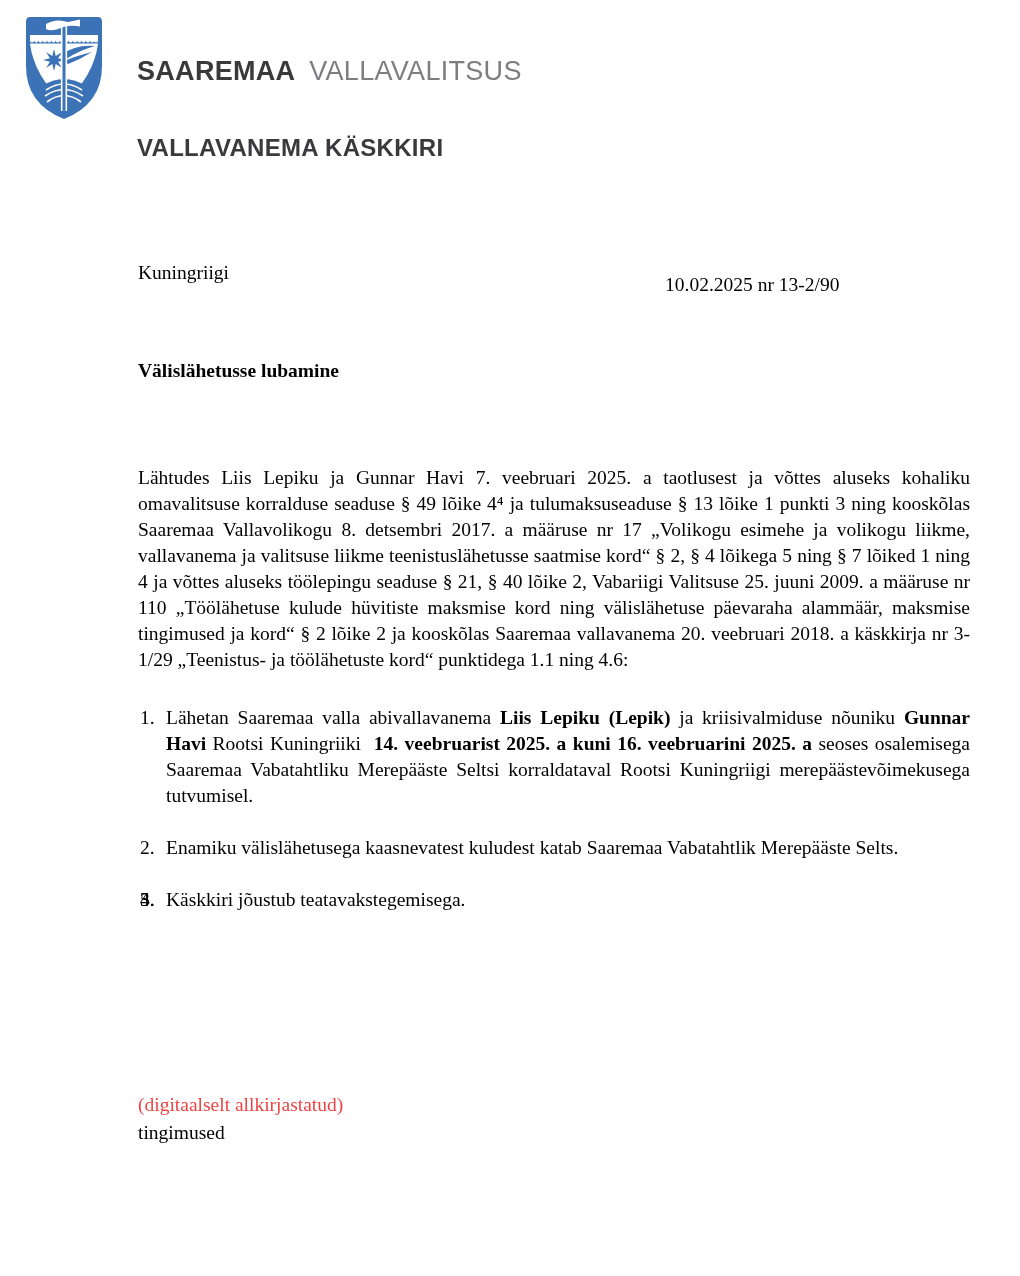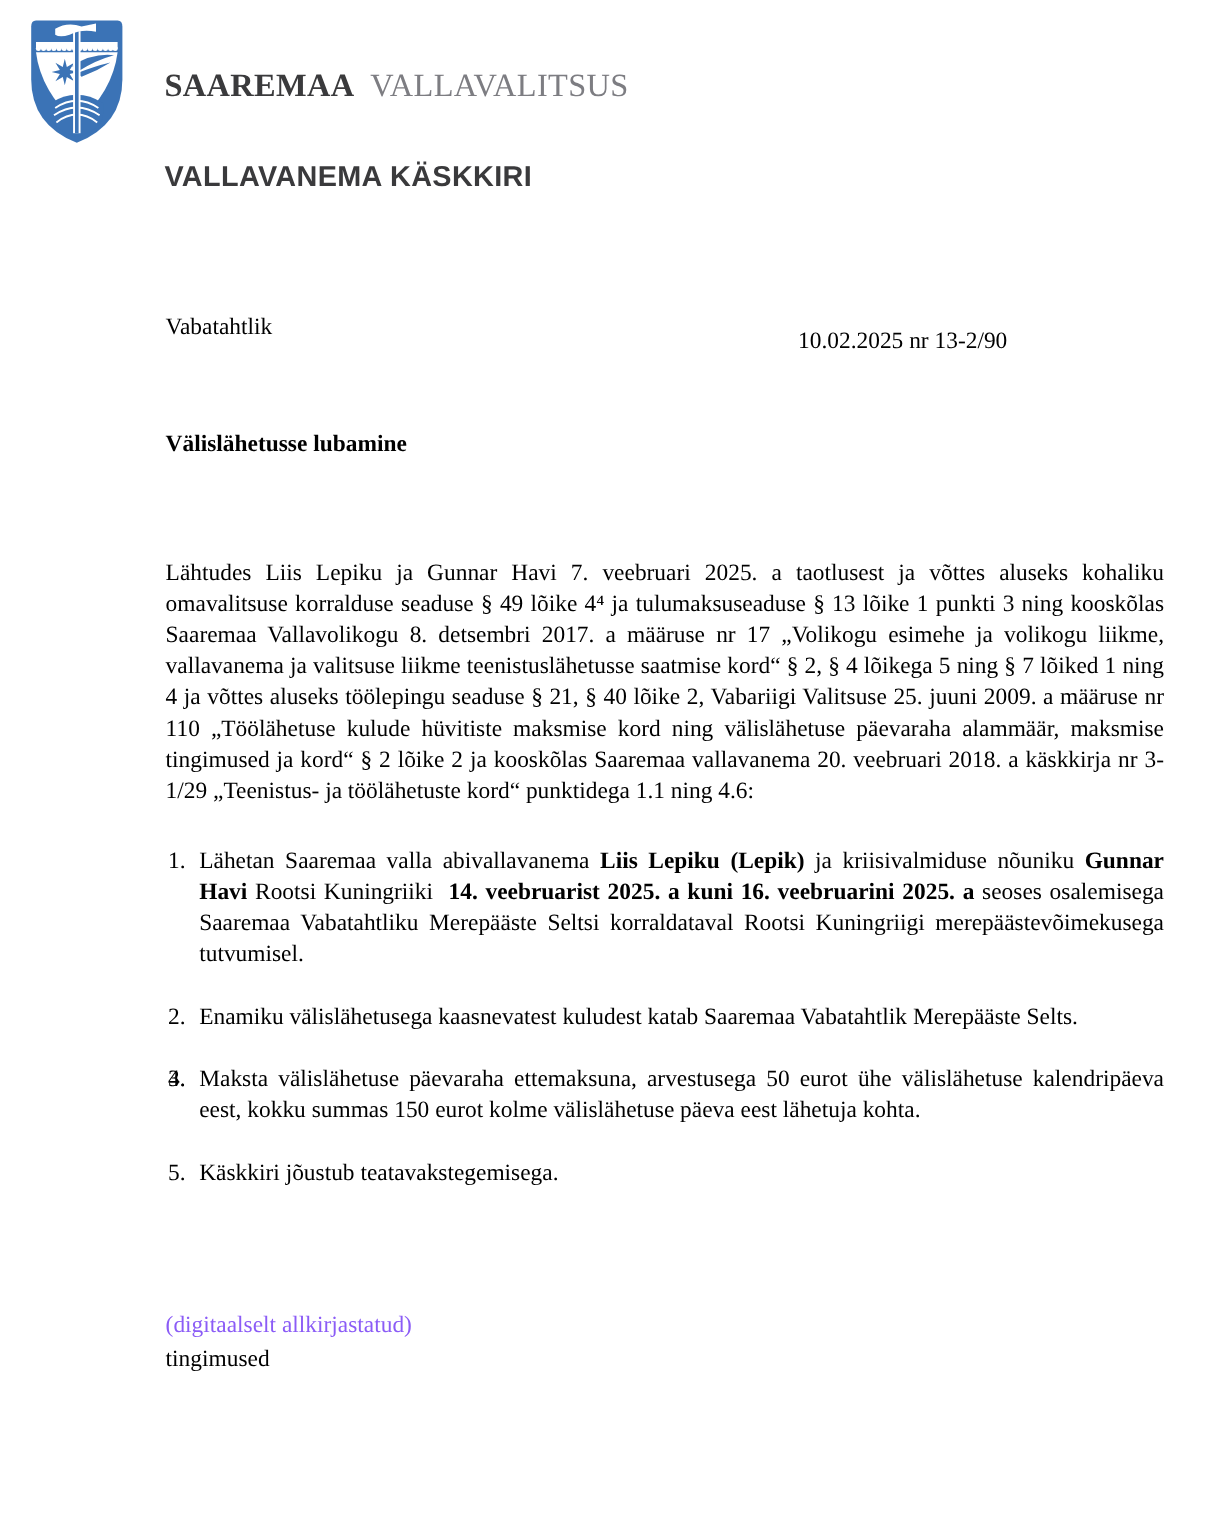--- a/index.html
+++ b/index.html
@@ -18,21 +18,21 @@
     position: absolute;
     left: 22px;
     top: 14px;
     width: 84px;
     height: 108px;
   }
   .org-name {
     position: absolute;
     left: 137px;
     top: 56px;
-    font-family: Liberation Serif, serif;
+    font-family: Liberation Sans, sans-serif;
     font-size: 27px;
     letter-spacing: 0.3px;
     white-space: nowrap;
     text-align: center;
   }
   .org-name .primary { font-weight: 700; color: #3a3a3c; }
   .org-name .secondary { font-weight: 400; color: #7d7d82; margin-left: 6px; }
   .doc-type {
     position: absolute;
     left: 137px;
@@ -105,21 +105,21 @@
   .b { font-weight: 700; }
 
   
   .signature {
     position: absolute;
     left: 138px;
     top: 1091px;
     font-size: 19.5px;
     line-height: 28px;
   }
-  .signature .digital-note { color: #8b5cf6; }
+  .signature .digital-note { color: #ef4444; }
 </style>
 </head>
 <body>
 
 <div class="page">
 
   <svg class="logo" viewBox="0 0 84 108" xmlns="http://www.w3.org/2000/svg" aria-hidden="true">
 
     <path d="M8,3 L76,3 Q80,3 80,8 L80,52 Q80,90 42,105 Q4,90 4,52 L4,8 Q4,3 8,3 Z" fill="#3b73b6"></path>
 
@@ -162,21 +162,21 @@
   </svg>
 
   <div class="org-name">
     <span class="primary">SAAREMAA</span>
     <span class="secondary">VALLAVALITSUS</span>
   </div>
 
   <div class="doc-type">VALLAVANEMA KÄSKKIRI</div>
 
   <div class="meta-row">
-    <span class="place">Vabatahtlik</span>
+    <span class="place">Kuningriigi</span>
     <span class="date-number">10.02.2025 nr 13-2/90</span>
   </div>
 
   <div class="subject">Välislähetusse lubamine</div>
 
   <div class="preamble">Lähtudes Liis Lepiku ja Gunnar Havi 7. veebruari 2025. a taotlusest ja võttes aluseks kohaliku omavalitsuse korralduse seaduse § 49 lõike 4⁴ ja tulumaksuseaduse § 13 lõike 1 punkti 3 ning kooskõlas Saaremaa Vallavolikogu 8. detsembri 2017. a määruse nr 17 „Volikogu esimehe ja volikogu liikme, vallavanema ja valitsuse liikme teenistuslähetusse saatmise kord“ § 2, § 4 lõikega 5 ning § 7 lõiked 1 ning 4 ja võttes aluseks töölepingu seaduse § 21, § 40 lõike 2, Vabariigi Valitsuse 25. juuni 2009. a määruse nr 110 „Töölähetuse kulude hüvitiste maksmise kord ning välislähetuse päevaraha alammäär, maksmise tingimused ja kord“ § 2 lõike 2 ja kooskõlas Saaremaa vallavanema 20. veebruari 2018. a käskkirja nr 3-1/29 „Teenistus- ja töölähetuste kord“ punktidega 1.1 ning 4.6:</div>
 
   <div class="order-list">
 
     <div class="order-item">
@@ -188,21 +188,20 @@
       <span class="item-number">2.</span>
       <span>Enamiku välislähetusega kaasnevatest kuludest katab Saaremaa Vabatahtlik Merepääste Selts.</span>
     </div>
 
     <div class="order-item">
       <span class="item-number">3.</span>
     </div>
 
     <div class="order-item">
       <span class="item-number">4.</span>
-      <span>Maksta välislähetuse päevaraha ettemaksuna, arvestusega 50 eurot ühe välislähetuse kalendripäeva eest, kokku summas 150 eurot kolme välislähetuse päeva eest lähetuja kohta.</span>
     </div>
 
     <div class="order-item">
       <span class="item-number">5.</span>
       <span>Käskkiri jõustub teatavakstegemisega.</span>
     </div>
 
   </div>
 
   <div class="signature">

